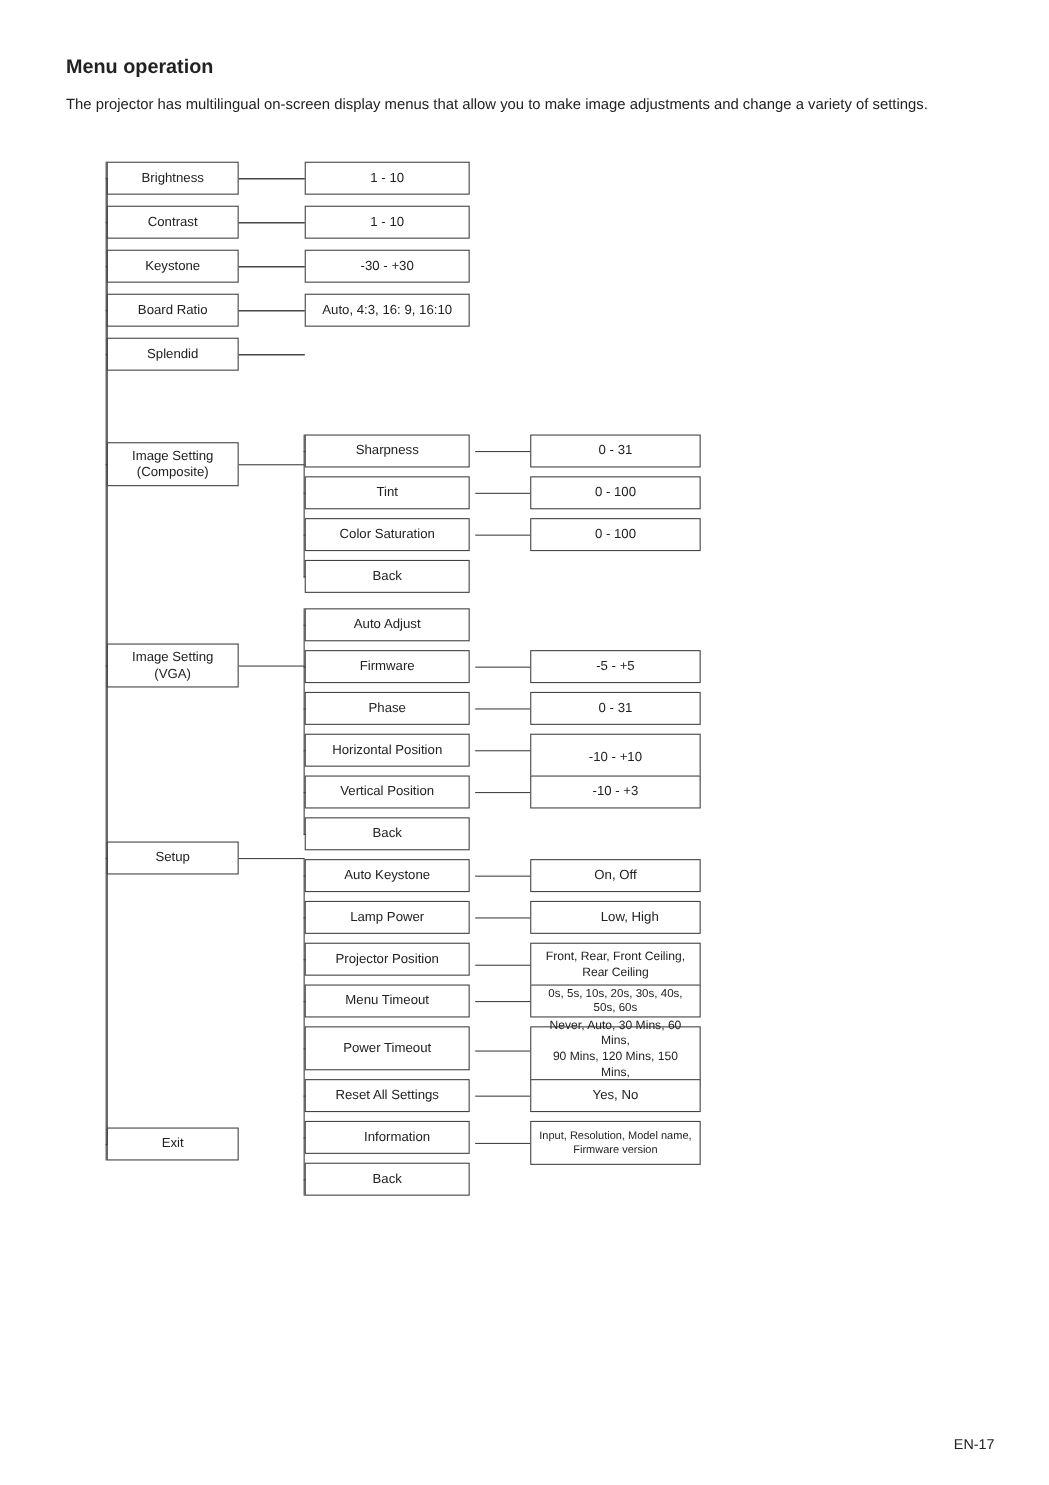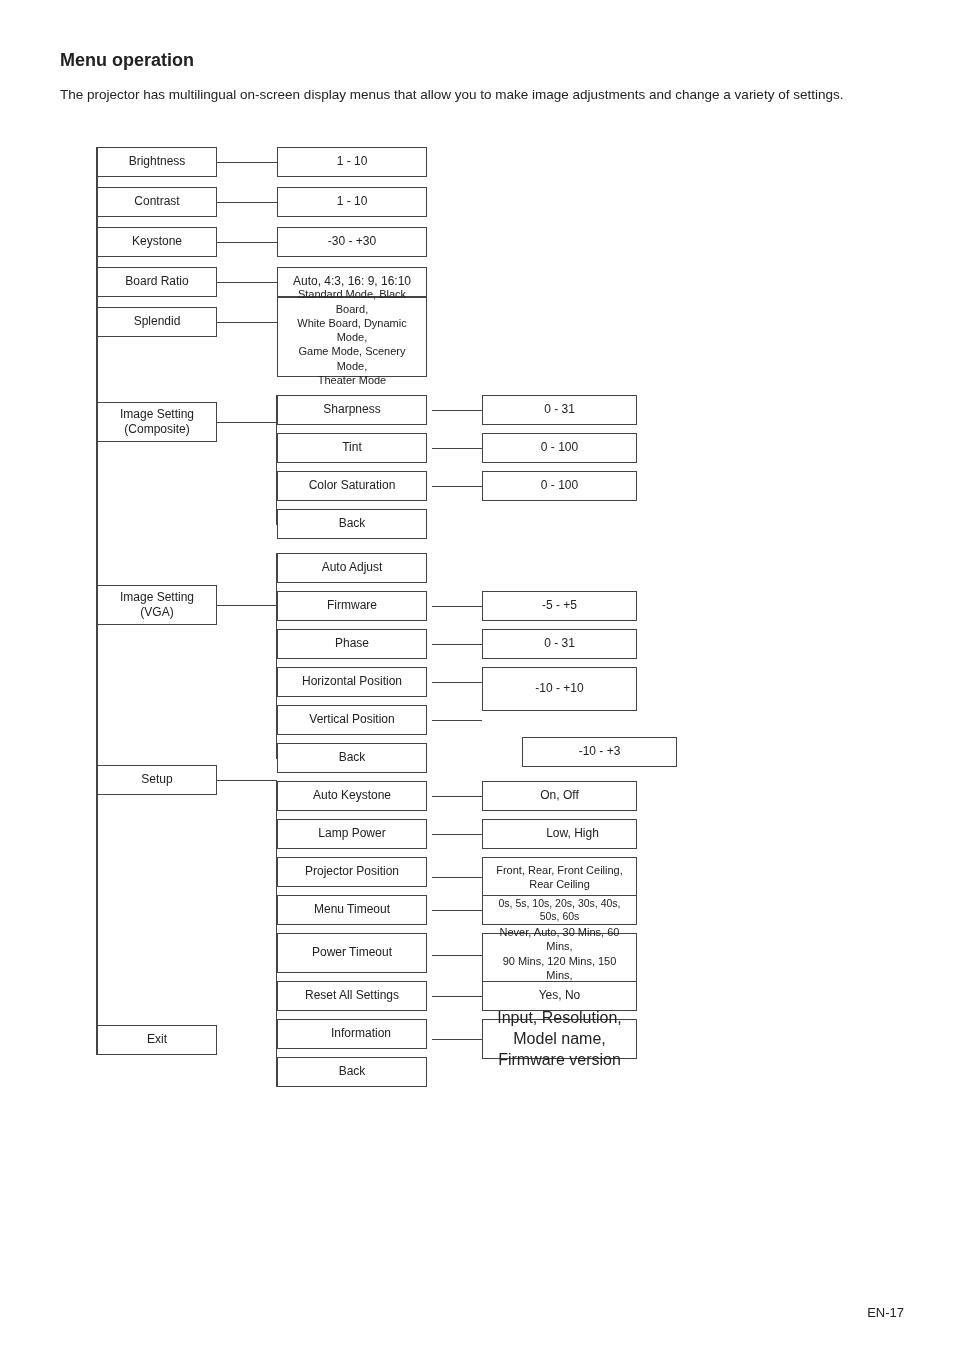--- a/index.html
+++ b/index.html
@@ -124,24 +124,20 @@
     </div>
 
   <div class="box col2" style="top:90px; height:30px;">
       <span>-30 - +30</span>
     </div>
 
   <div class="box col2" style="top:130px; height:30px;">
       <span>Auto, 4:3, 16: 9, 16:10</span>
     </div>
 
-  <div class="box col2" style="top:160px; height:80px; white-space:pre-line; font-size:11px;"><span>Standard Mode, Black Board,
-White Board, Dynamic Mode,
-Game Mode, Scenery Mode,
-Theater Mode</span></div>
 
   <div class="box col2" style="top:258px; height:30px;">
       <span>Sharpness</span>
     </div>
 
   <div class="box col2" style="top:296px; height:30px;">
       <span>Tint</span>
     </div>
 
   <div class="box col2" style="top:334px; height:30px;">
@@ -225,21 +221,21 @@
     </div>
 
   <div class="box col3" style="top:492px; height:30px;">
       <span>0 - 31</span>
     </div>
 
   <div class="box col3" style="top:530px; height:44px;">
       <span>-10 - +10</span>
     </div>
 
-  <div class="box col3" style="top:600px; height:30px;margin-left:40px;">
+  <div class="box col3" style="top:568px; height:30px;">
       <span>-10 - +3</span>
     </div>
 
   <div class="box col3" style="top:644px; height:30px;">
       <span>On, Off</span>
     </div>
 
   <div class="box col3" style="top:682px; height:30px;padding-left:32px;">
       <span>Low, High</span>
     </div>
@@ -252,21 +248,21 @@
     </div>
 
   <div class="box col3" style="top:796px; height:55px; white-space:pre-line; font-size:11px;"><span>Never, Auto, 30 Mins, 60 Mins,
 90 Mins, 120 Mins, 150 Mins,
 180 Mins</span></div>
 
   <div class="box col3" style="top:844px; height:30px;">
       <span>Yes, No</span>
     </div>
 
-  <div class="box col3" style="top:882px; height:40px; white-space:pre-line; font-size:16px;"><span>Input, Resolution, Model name,
+  <div class="box col3" style="top:882px; height:40px; white-space:pre-line; font-size:10px;"><span>Input, Resolution, Model name,
 Firmware version</span></div>
 
   <div class="hline" style="top:25px; left:150px; width:60px;"></div>
   <div class="hline" style="top:65px; left:150px; width:60px;"></div>
   <div class="hline" style="top:105px; left:150px; width:60px;"></div>
   <div class="hline" style="top:145px; left:150px; width:60px;"></div>
   <div class="hline" style="top:185px; left:150px; width:60px;"></div>
 
   <div class="vline" style="top:25px; left:30px; height:878px;"></div>
 

